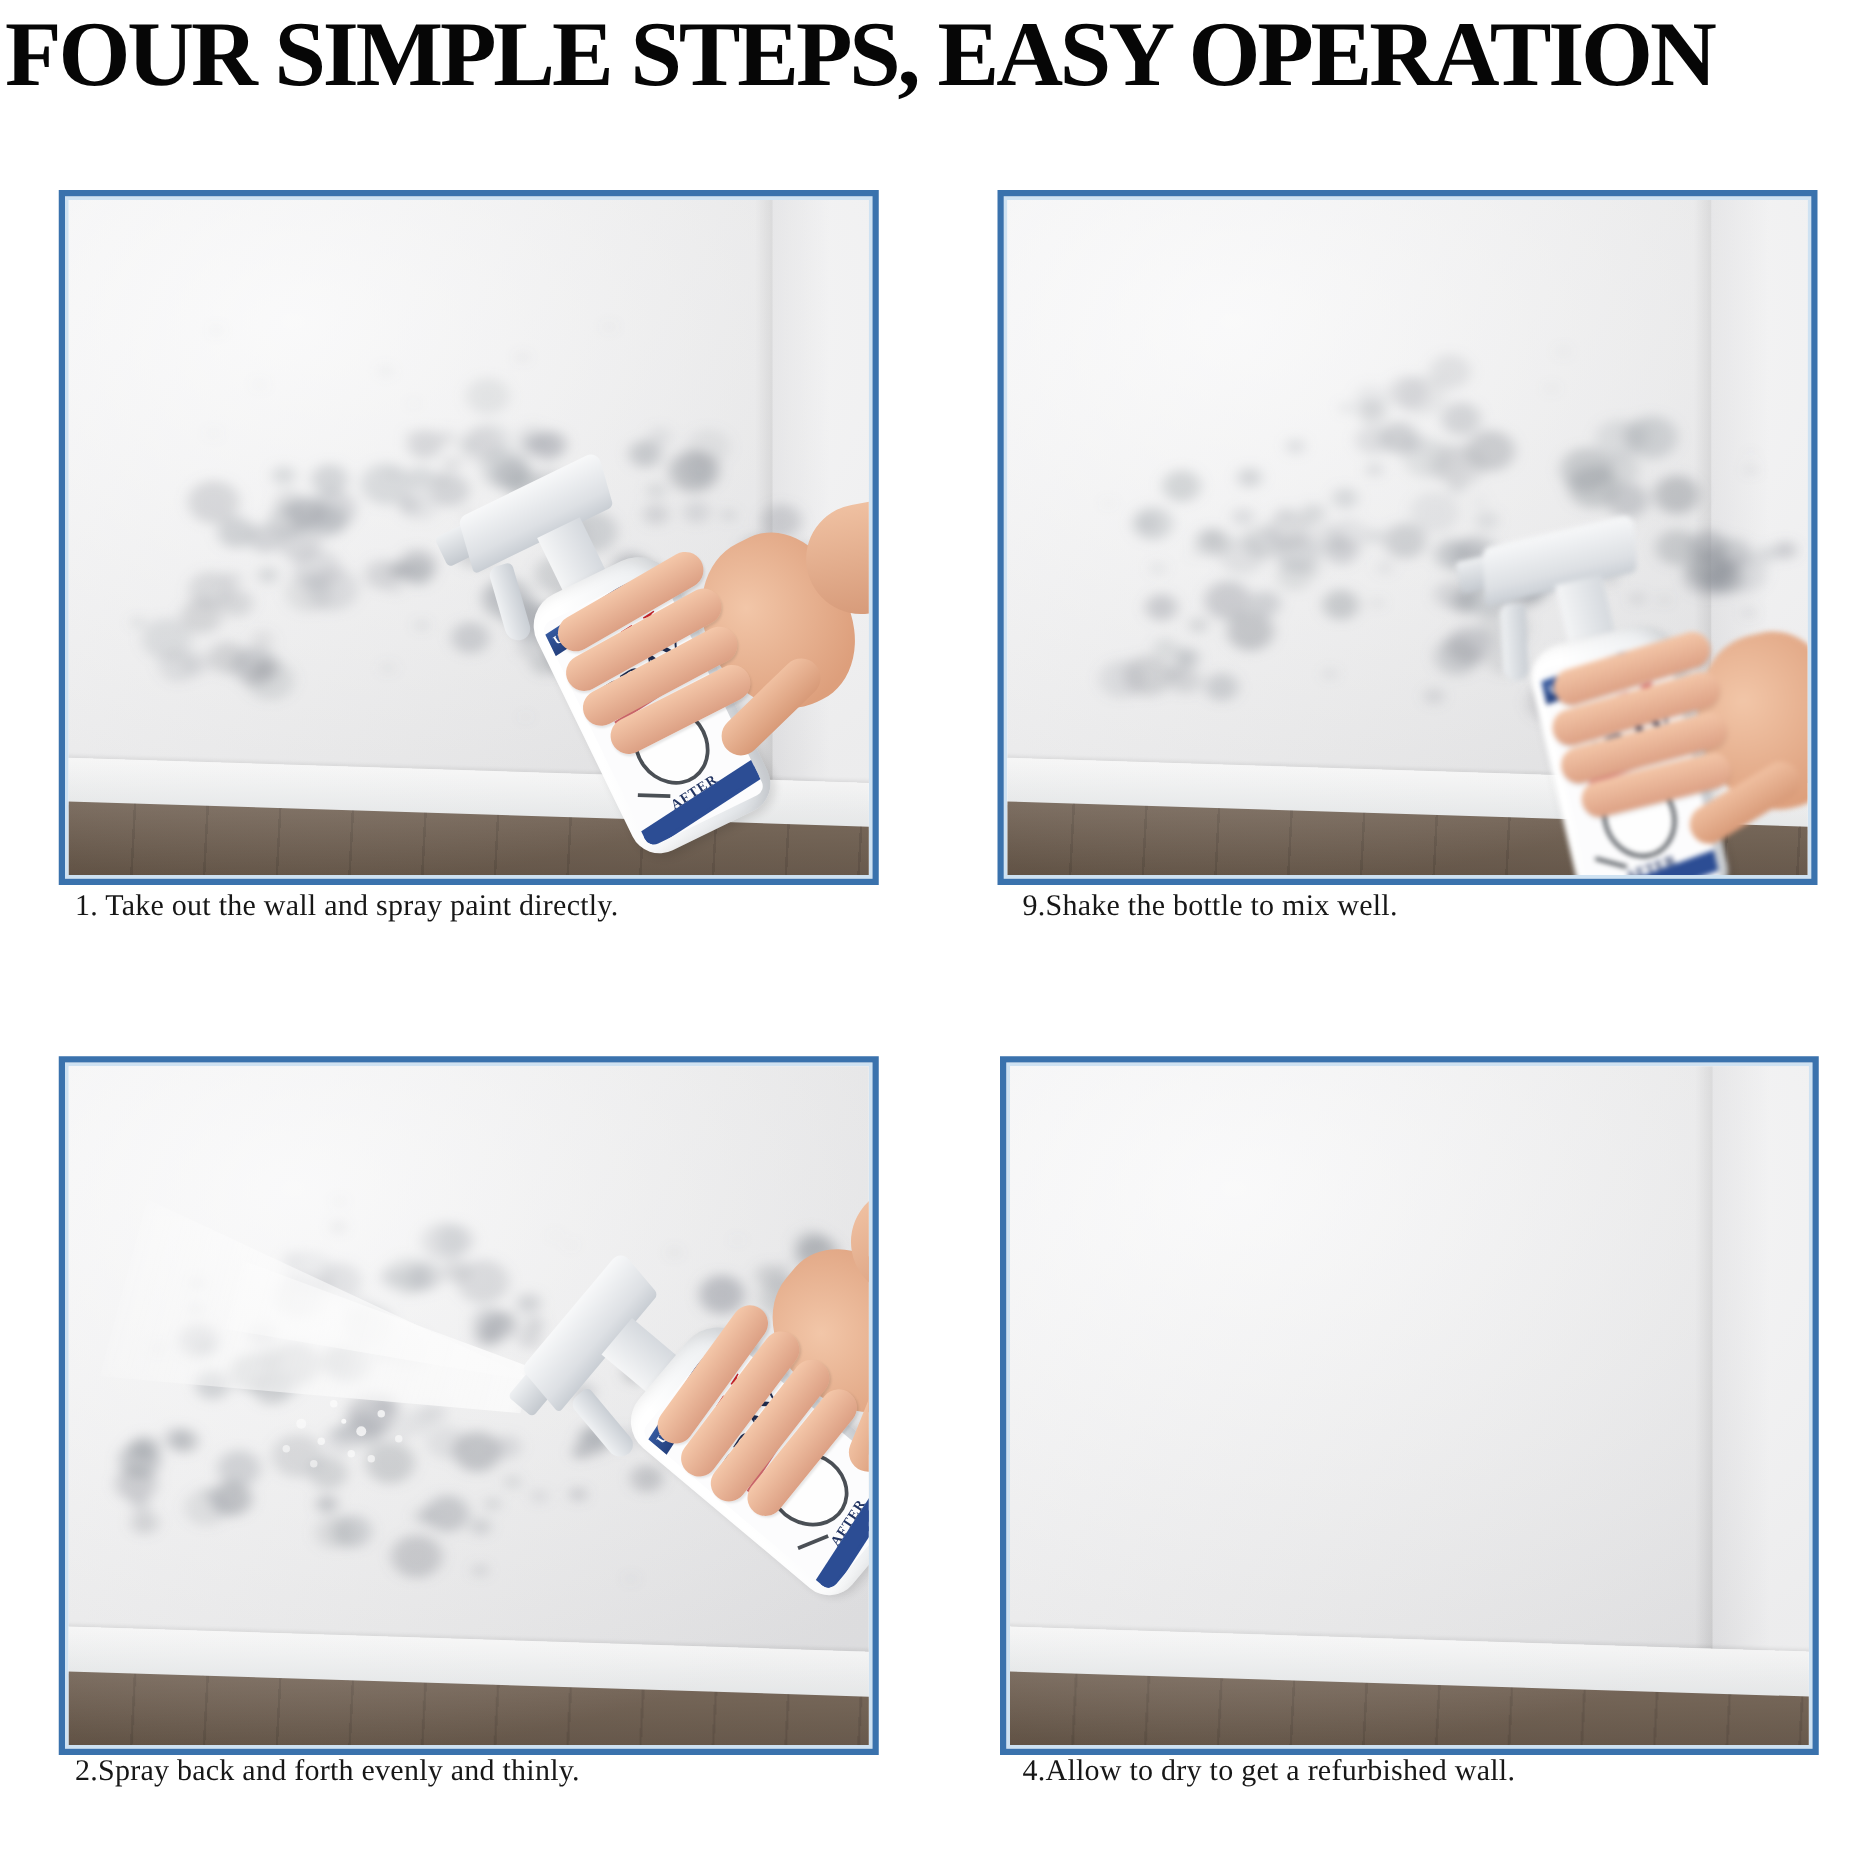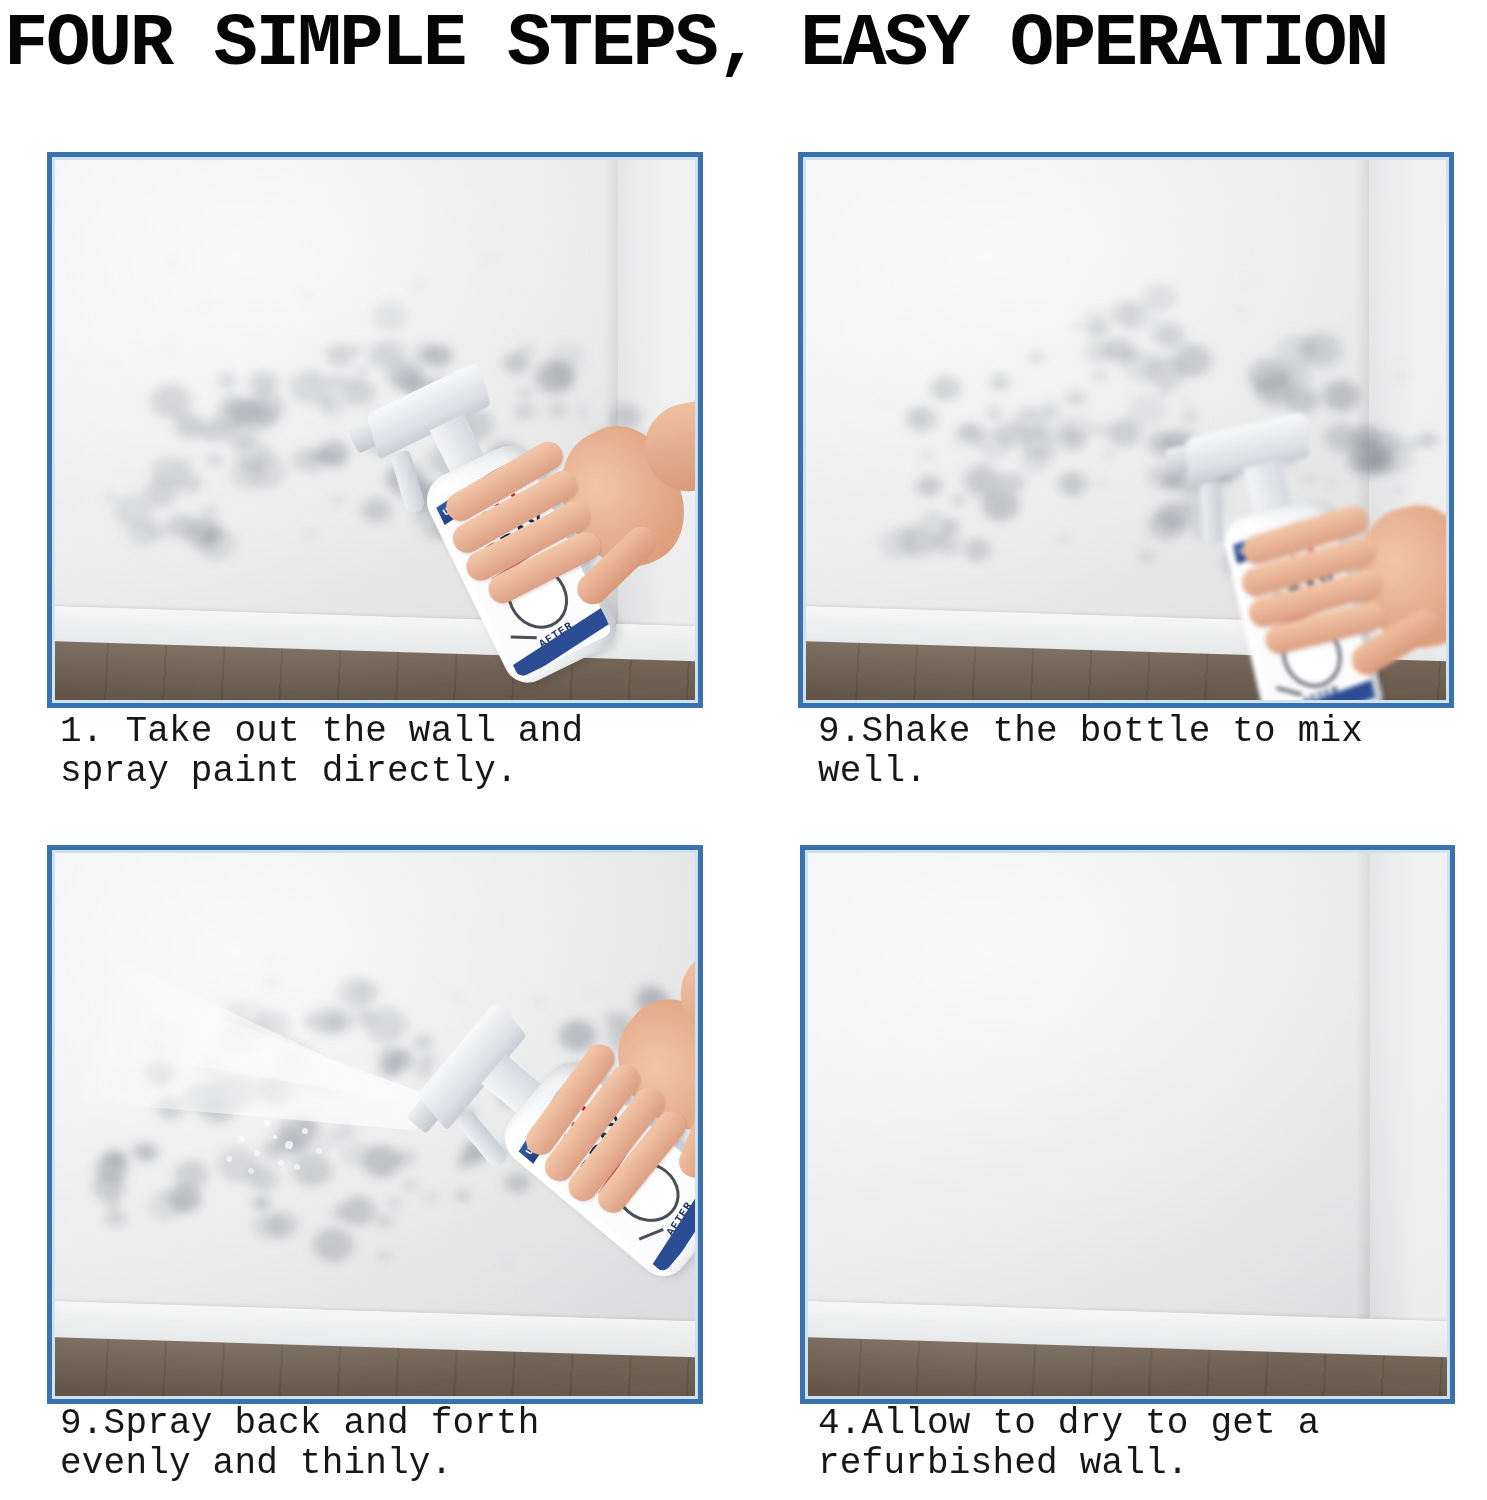--- a/index.html
+++ b/index.html
@@ -1,18 +1,18 @@
 <!DOCTYPE html>
 <html><head>
 <meta charset="utf-8">
 <style>
   html,body { margin:0; padding:0; background:#ffffff; }
   .page {
     position:relative; width:1487px; height:1500px; background:#ffffff;
-    font-family:Liberation Mono, monospace; overflow:hidden;
+    font-family:Liberation Serif, serif; overflow:hidden;
   }
 
   
   .title {
     position:absolute; left:4px; top:2px; width:1483px;
     font-size:74px; font-weight:bold; letter-spacing:-2.5px;
     color:#060606; white-space:nowrap; transform:scaleX(1.0); transform-origin:left top;
   }
 
   
@@ -171,21 +171,21 @@
     background:rgba(255,255,255,0.9); z-index:4; filter:blur(0.5px);
     box-shadow: 14px 8px 0 2px rgba(255,255,255,0.8), -18px 16px 0 1px rgba(255,255,255,0.75),
       30px -6px 0 1px rgba(255,255,255,0.8), -34px 2px 0 2px rgba(255,255,255,0.7),
       6px 26px 0 1px rgba(255,255,255,0.75), -8px -14px 0 1px rgba(255,255,255,0.8),
       44px 14px 0 1px rgba(255,255,255,0.7), -46px 22px 0 1px rgba(255,255,255,0.65),
       22px 30px 0 1px rgba(255,255,255,0.7), -24px 34px 0 1px rgba(255,255,255,0.6);
   }
 
   
   .cap {
-    position:absolute; font-size:36px; line-height:1.1; color:#171717; letter-spacing:0.2px;
+    position:absolute; font-size:24px; line-height:1.1; color:#171717; letter-spacing:0.2px;
   }
   .cap1 { left:60px;  top:712px;  width:620px; }
   .cap2 { left:818px; top:712px;  width:660px; }
   .cap3 { left:60px;  top:1404px; width:600px; }
   .cap4 { left:818px; top:1404px; width:700px; }
 </style>
 </head>
 <body>
 
 <div class="page">
@@ -652,21 +652,21 @@
     <div class="palm"></div>
     <div class="fg fg1"></div>
     <div class="fg fg2"></div>
     <div class="fg fg3"></div>
     <div class="fg fg4"></div>
     <div class="thumb"></div>
     <div class="forearm"></div>
   </div>
 </div>
   </div>
-  <div class="cap cap3">9.Spray back and forth evenly and thinly.</div>
+  <div class="cap cap3">2.Spray back and forth evenly and thinly.</div>
 
   <div class="panel pos4">
     <div class="photo p4">
       <div class="side-wall"></div>
       <div class="corner-shade"></div>
       <div class="baseboard"></div>
       <div class="floor"></div>
       <div class="sheen"></div>
     </div>
   </div>

